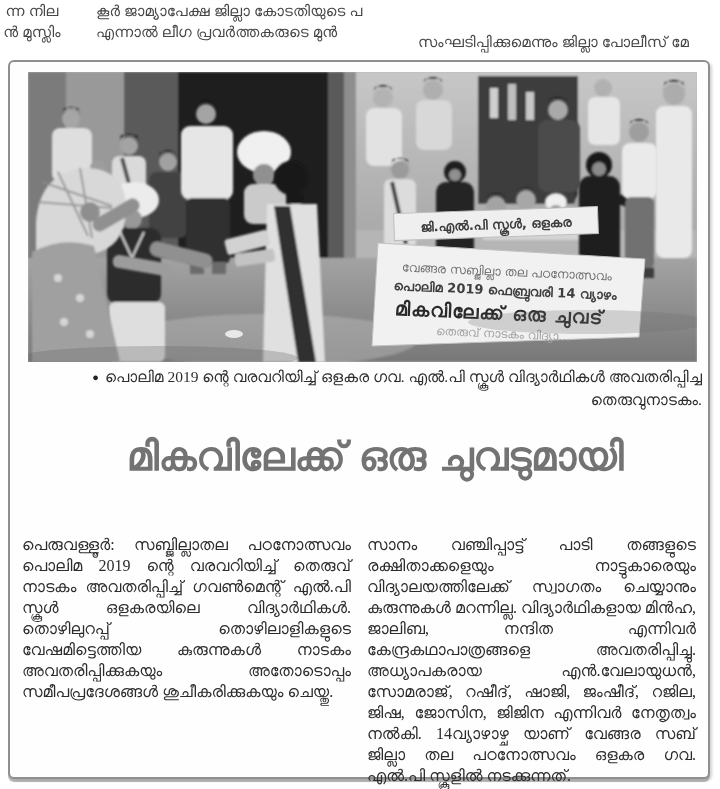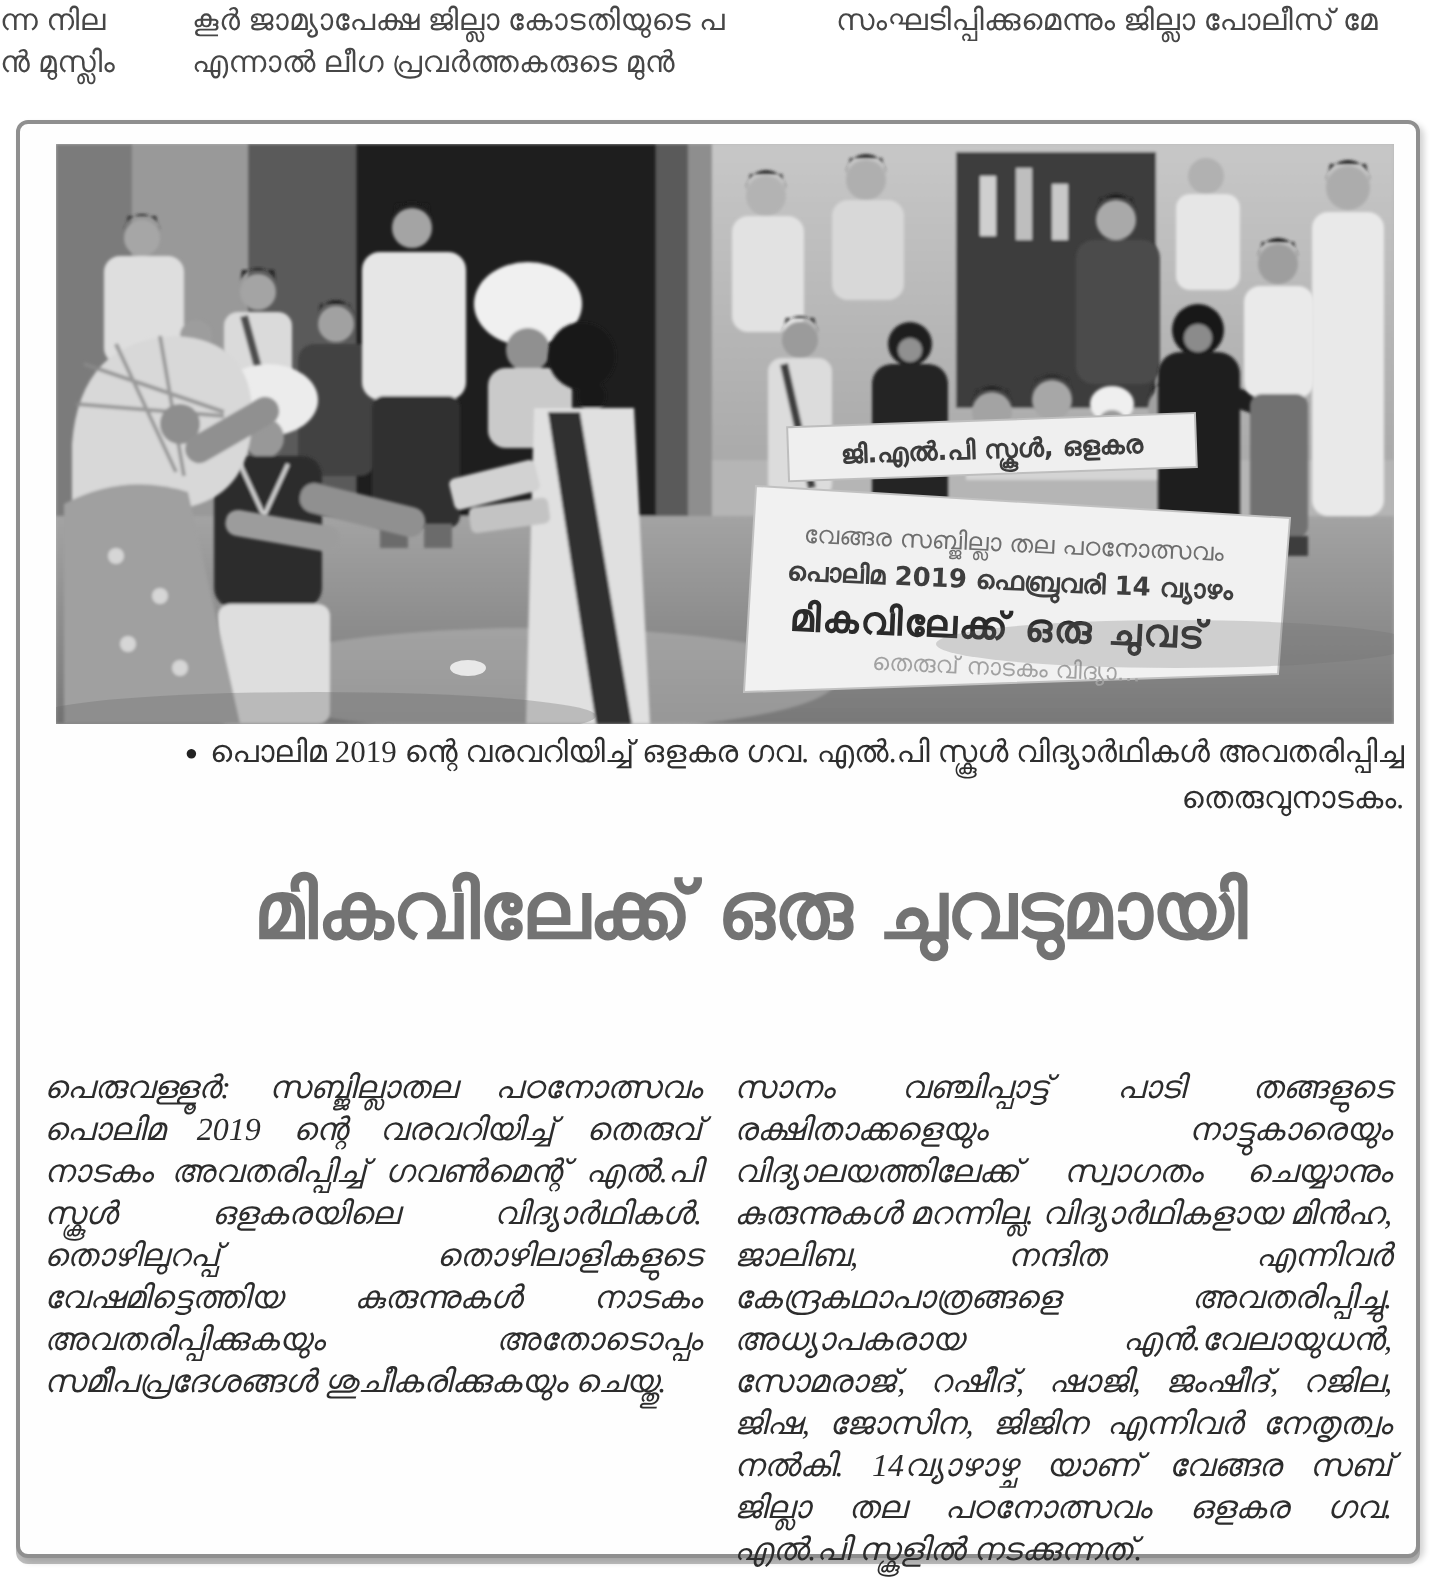--- a/index.html
+++ b/index.html
@@ -4,23 +4,23 @@
 <style>
   html,body{margin:0;padding:0;background:#e9e9e9;}
   .page{
     position:relative;width:720px;height:789px;background:#ffffff;
     overflow:hidden;
     font-family:"Liberation Serif","DejaVu Serif",serif;
   }
   
   .frag{position:absolute;top:1px;font-size:15px;line-height:21px;color:#464646;
         letter-spacing:.2px;}
-  .frag1{left:0;width:64px;text-align:left;}
+  .frag1{left:0;width:64px;text-align:center;}
   .frag2{left:96px;width:292px;text-align:justify;}
-  .frag3{left:418px;width:298px;text-align:justify;}
+  .frag3{left:418px;width:298px;text-align:justify;margin-top:31px;}
 
   
   .article-box{
     position:absolute;left:8px;top:60px;width:698px;height:715px;
     background:#fefefe;border:2px solid #8f8f8f;border-radius:6px;
     box-shadow:0 3px 0 rgba(110,110,110,.45),2px 2px 3px rgba(0,0,0,.18);
   }
   
   .photo{
     position:absolute;left:18px;top:10px;width:669px;height:290px;
@@ -45,21 +45,21 @@
     letter-spacing:-.5px;
   }
 
   
   .body-cols{
     position:absolute;left:12px;top:472px;width:674px;
     display:flex;gap:16px;
     font-size:16px;line-height:21px;color:#2c2c2c;text-align:justify;
   }
   .body-cols .col{flex:1;min-width:0;}
-  .body-cols p{margin:0;font-style:italic;}
+  .body-cols p{margin:0;}
   .body-cols p.indent{text-indent:20px;}
 </style>
 </head>
 <body>
 
 <div class="page">
 
   <div class="frag frag1">
     <div>ന്ന നില</div>
     <div>ൻ മുസ്ലിം</div>

